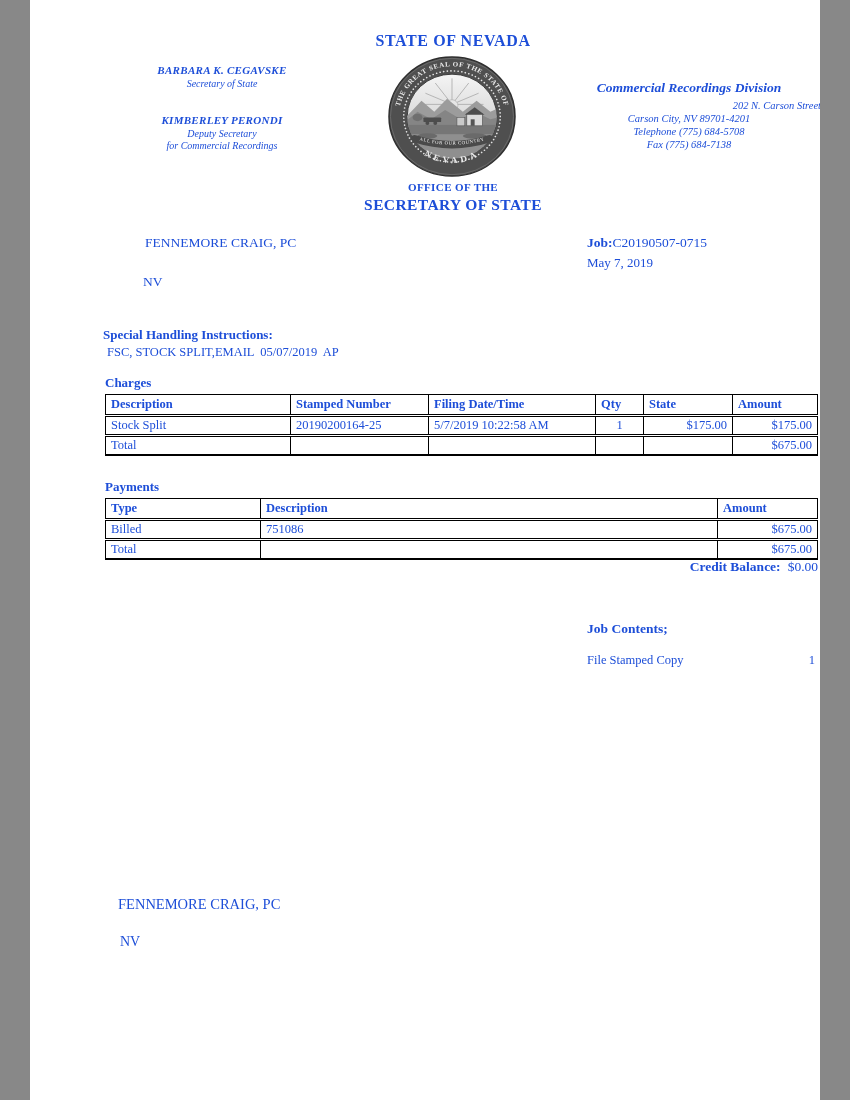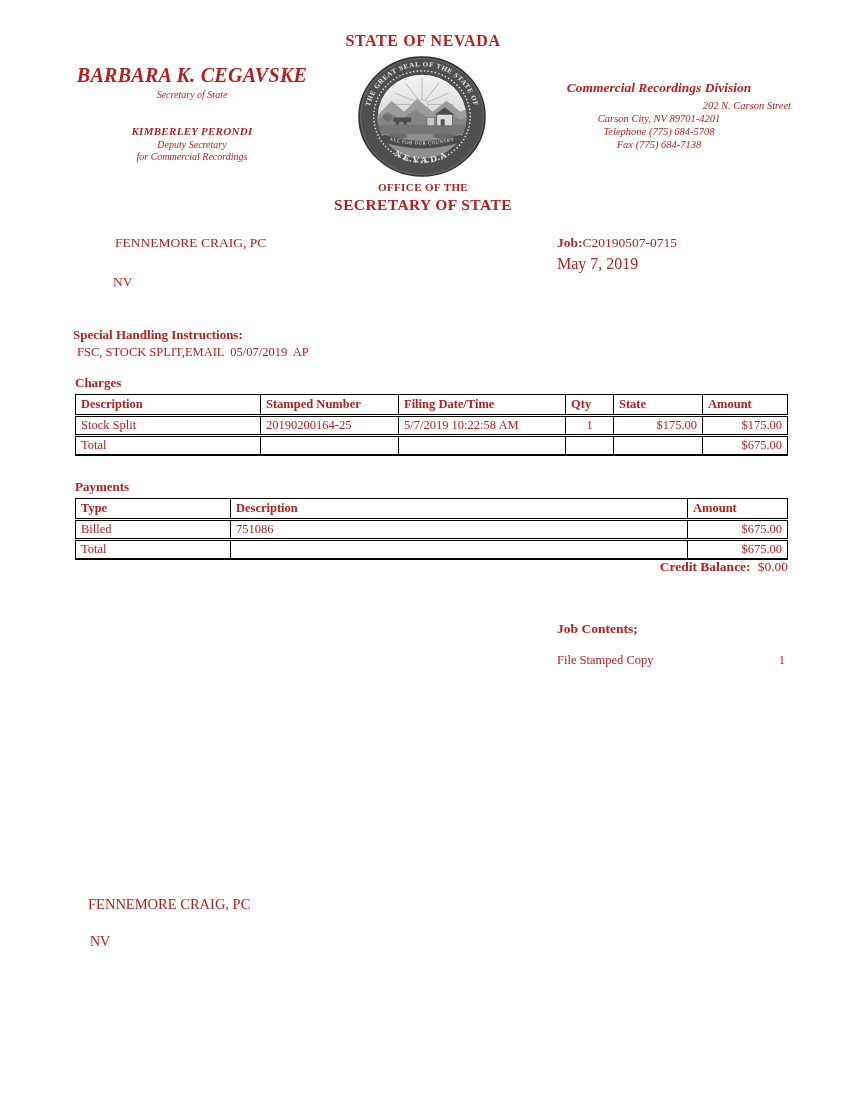--- a/index.html
+++ b/index.html
@@ -1,50 +1,50 @@
 <!DOCTYPE html>
 <html><head>
 <meta charset="utf-8">
 <style>
   html,body{margin:0;padding:0;background:#888;}
   .page{
     position:relative;
-    width:850px;height:1100px;
+    width:790px;height:1100px;
     margin:0 auto;
     background:#ffffff;
     font-family:"Liberation Serif", serif;
-    color:#b91c1c;
+    color:#1d4ed8;
     overflow:hidden;
   }
   .abs{position:absolute;}
 
   
   .state-title{top:32px;left:262px;width:322px;text-align:center;
     font-size:16px;font-weight:bold;letter-spacing:.6px;}
   .seal-wrap{top:56px;left:358px;width:128px;height:121px;}
   .office-line1{top:181px;left:262px;width:322px;text-align:center;
     font-size:11px;font-weight:bold;letter-spacing:.4px;}
   .office-line2{top:196px;left:262px;width:322px;text-align:center;
     font-size:15.5px;font-weight:bold;letter-spacing:.4px;}
 
   .officials{top:64px;left:58px;width:268px;text-align:center;}
-  .official-name{font-size:20px;font-weight:bold;font-style:italic;letter-spacing:.3px;}
+  .official-name{font-size:11px;font-weight:bold;font-style:italic;letter-spacing:.3px;}
   .official-sub{font-size:10px;font-style:italic;line-height:12px;margin-top:2px;}
   .official-gap{height:24px;}
 
   .division{top:80px;left:527px;width:264px;text-align:center;}
   .division-name{font-size:13.5px;font-weight:bold;font-style:italic;}
   .division-line{font-size:10.5px;font-style:italic;line-height:13px;}
 
   
   .cust-name{top:235px;left:115px;font-size:13.5px;}
   .cust-state{top:274px;left:113px;font-size:13.5px;}
   .job-line{top:235px;left:557px;font-size:13.5px;}
   .job-label{font-weight:bold;}
-  .job-date{top:255px;left:557px;font-size:16px;}
+  .job-date{top:255px;left:557px;font-size:13px;}
 
   
   .shi-label{top:327px;left:73px;font-size:13px;font-weight:bold;}
   .shi-value{top:345px;left:77px;font-size:12.5px;white-space:pre;}
 
   
   .section-title{font-size:13px;font-weight:bold;}
   .charges-title{top:375px;left:75px;}
   .payments-title{top:479px;left:75px;}
 

